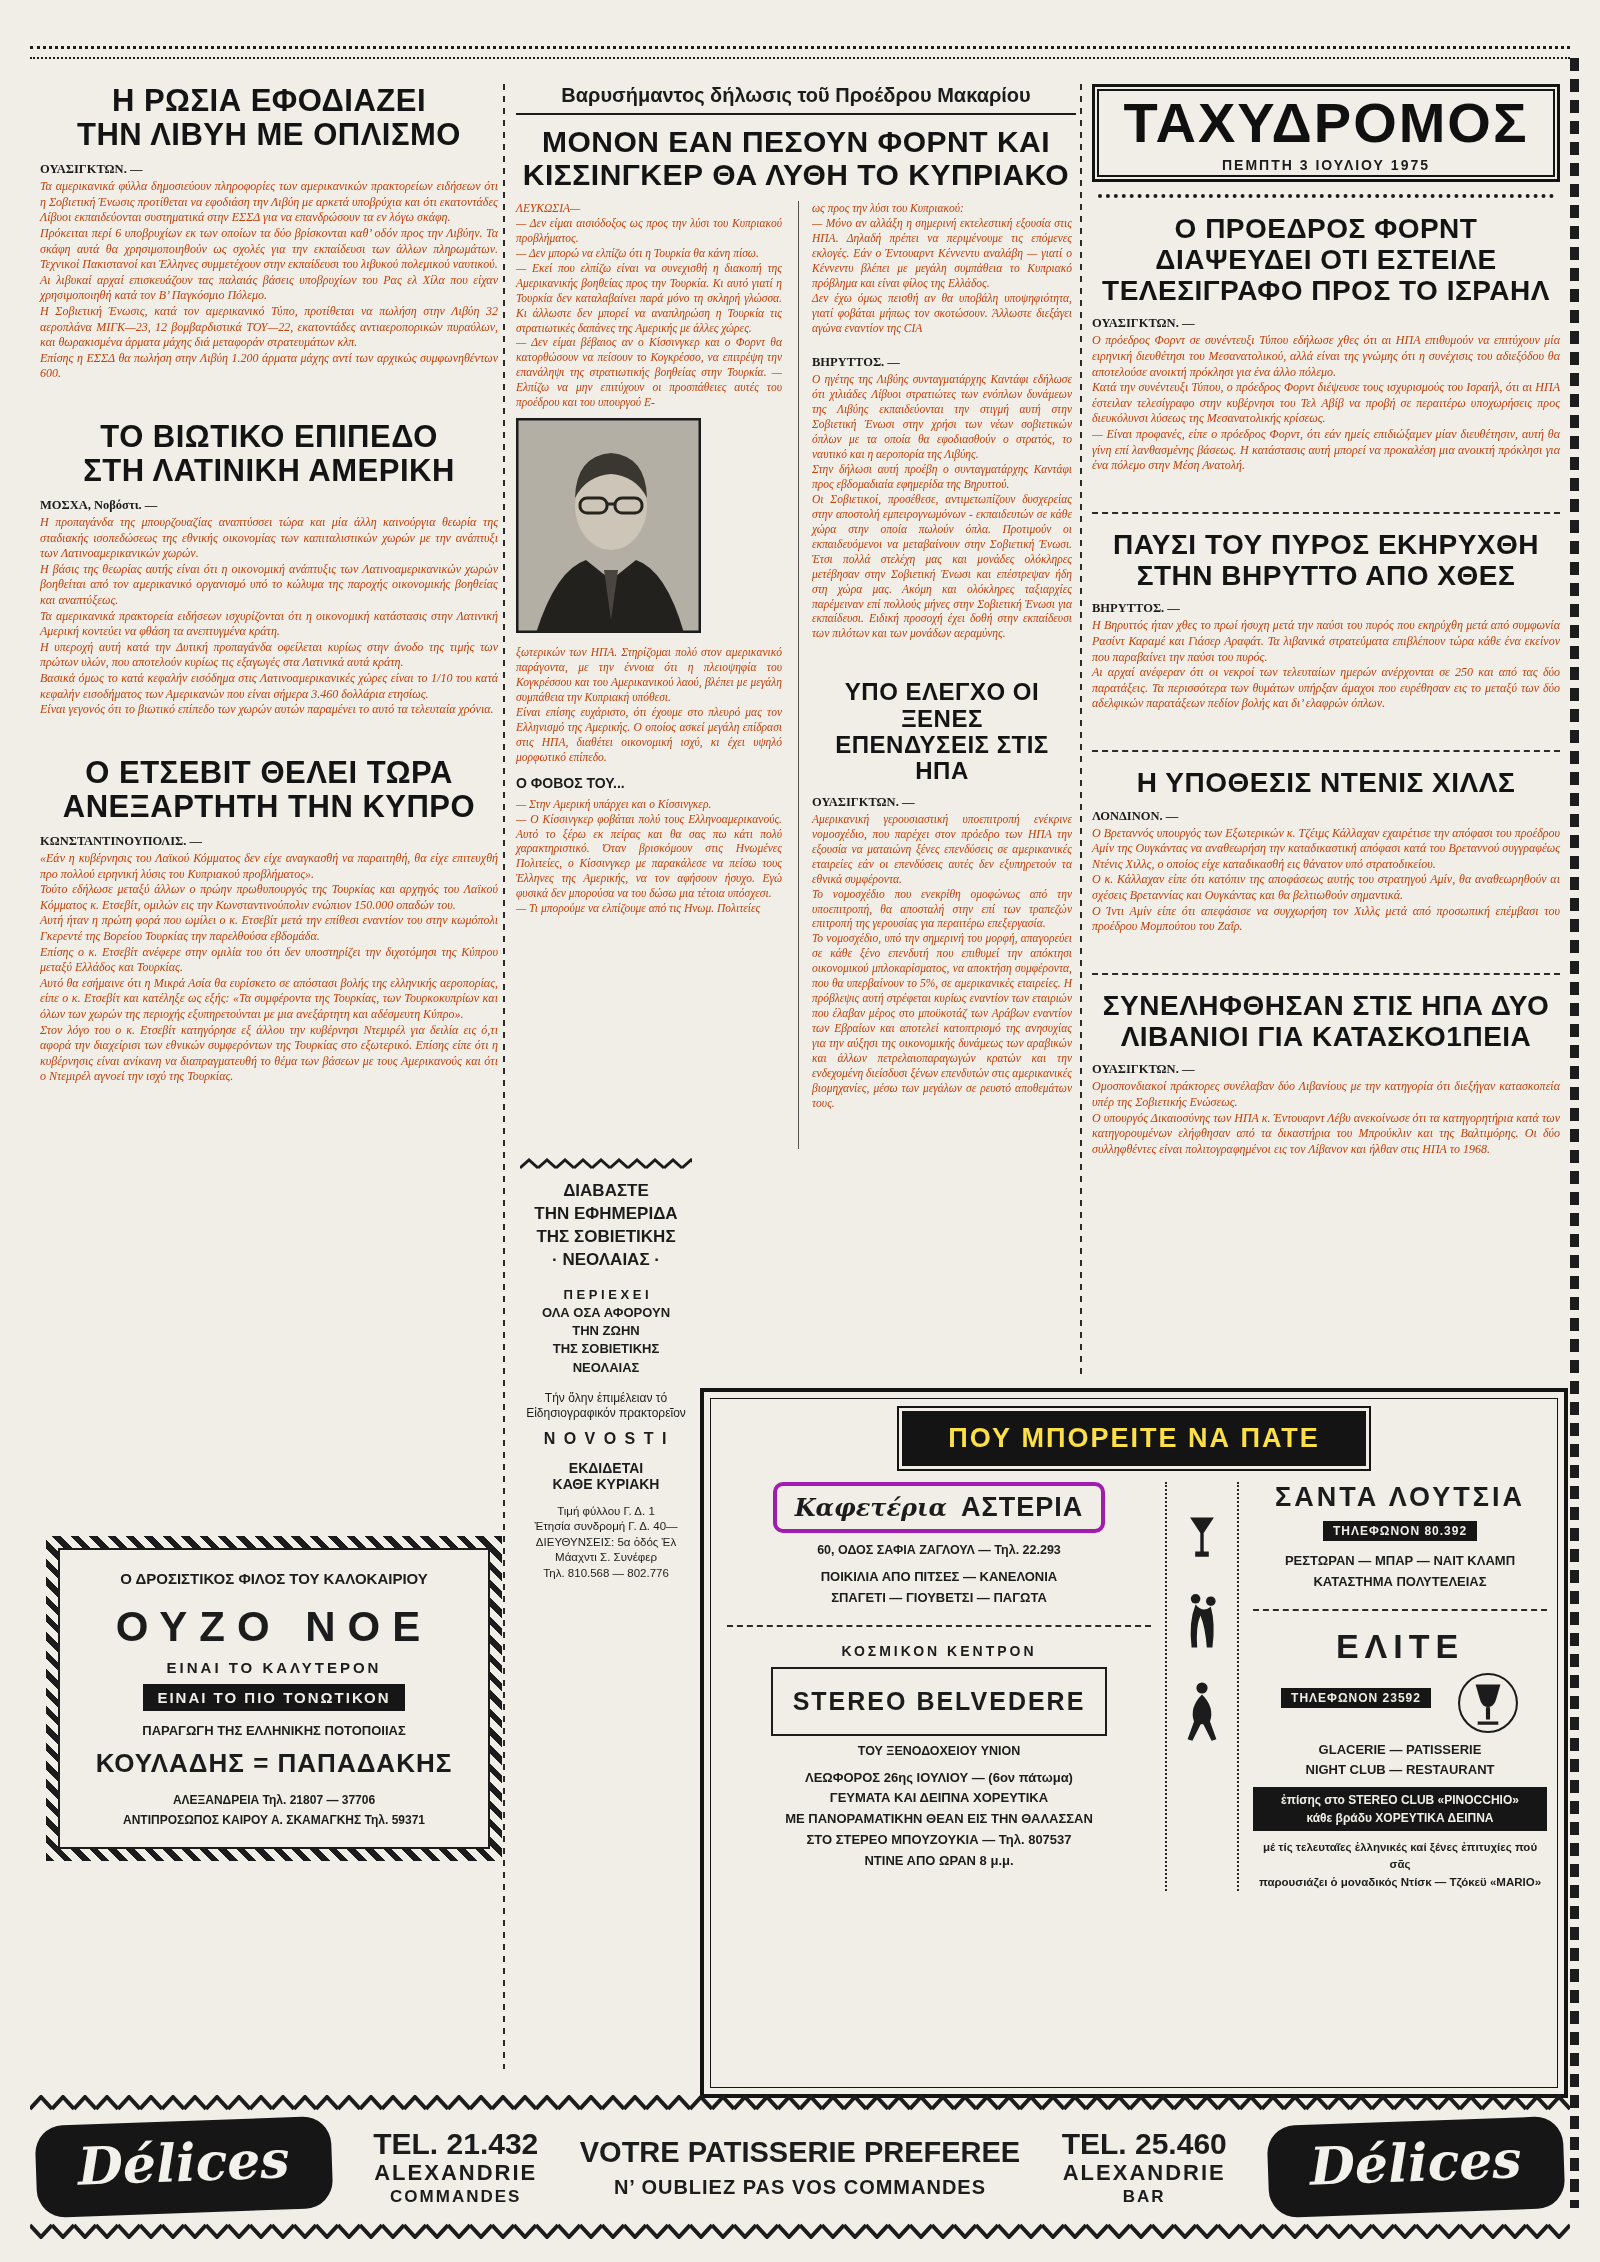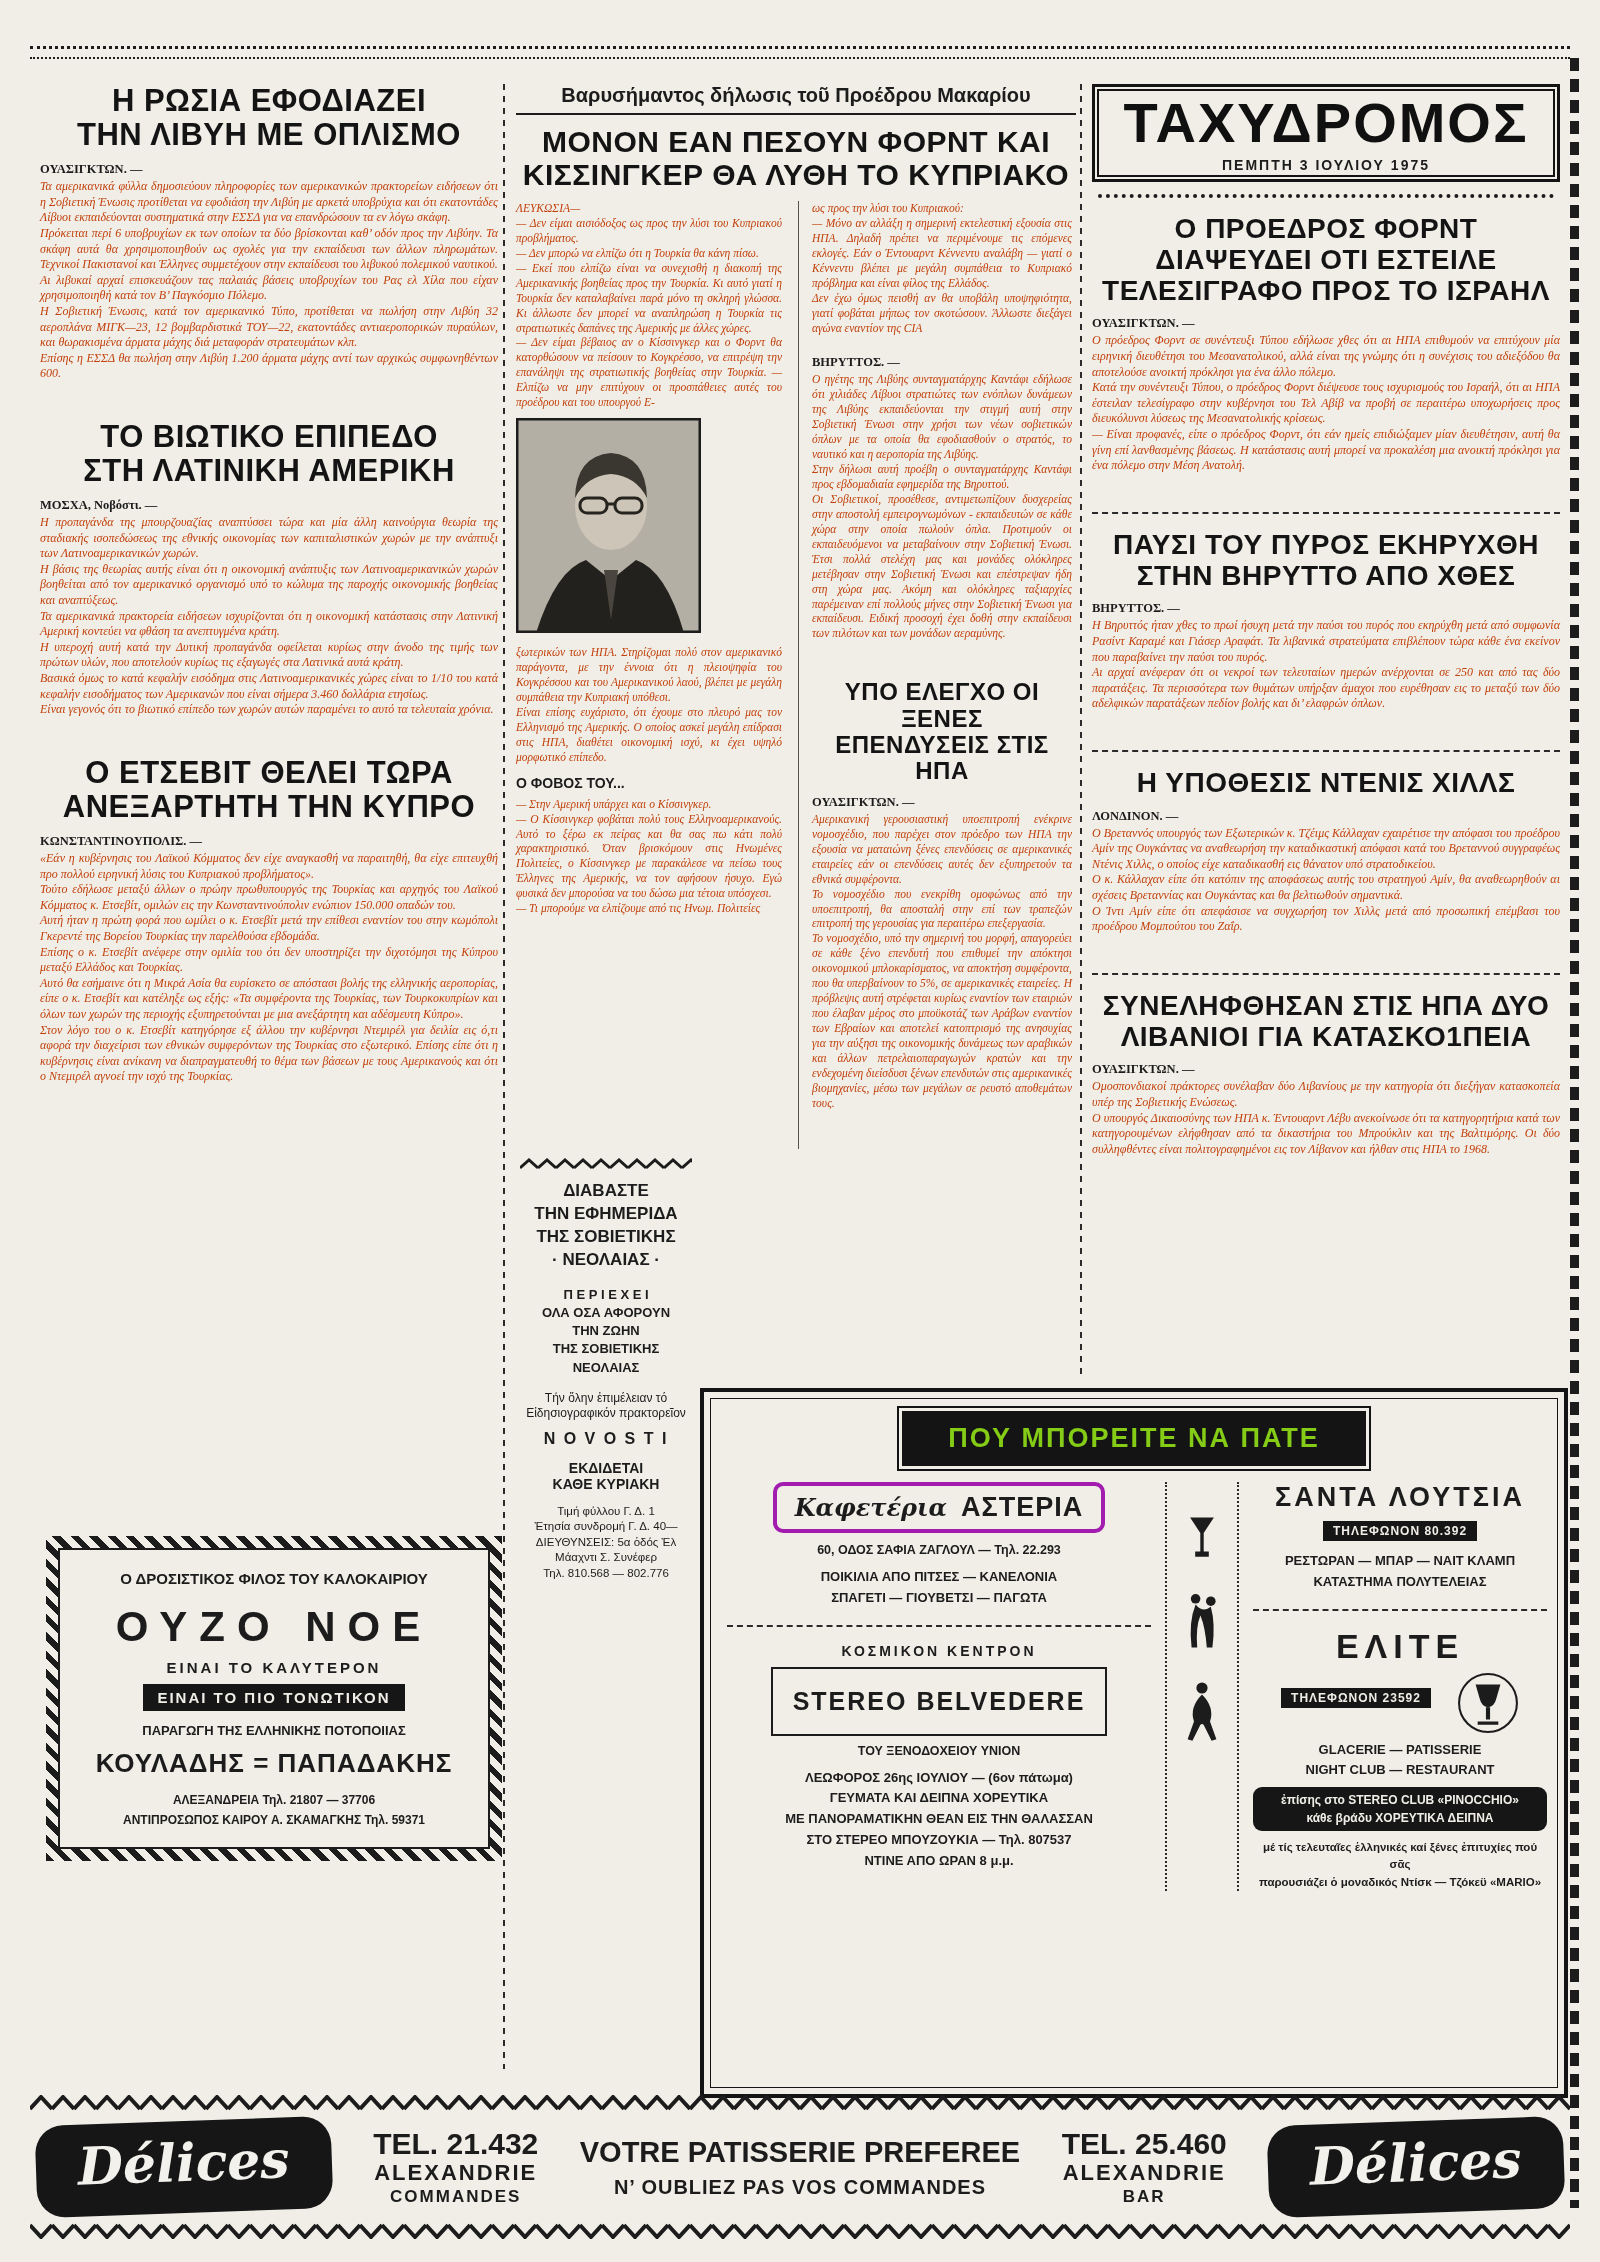--- a/index.html
+++ b/index.html
@@ -58,21 +58,21 @@
   .promo-head{font-weight:700;font-size:17px;white-space:pre-line;line-height:1.35;margin:10px 0 14px;}
   .promo-mid{font-weight:700;font-size:13px;white-space:pre-line;line-height:1.4;margin-bottom:14px;}
   .promo-note{font-size:12px;white-space:pre-line;line-height:1.3;margin-bottom:8px;}
   .promo-agency{font-weight:700;font-size:16px;letter-spacing:2px;margin-bottom:12px;}
   .promo-issued{font-weight:700;font-size:14px;white-space:pre-line;margin-bottom:12px;}
   .promo-price{font-size:11.5px;white-space:pre-line;line-height:1.35;}
   
   .ads-box{position:absolute;left:700px;top:1388px;width:860px;height:702px;border:4px solid #141414;background:#f0eee7;}
   .ads-inner{position:absolute;inset:6px;border:1px solid #141414;padding:12px 16px;}
   .ribbon-wrap{text-align:center;margin-bottom:14px;}
-  .ribbon{display:inline-block;background:#141414;color:#84cc16;font-family:"Liberation Sans",sans-serif;
+  .ribbon{display:inline-block;background:#141414;color:#fde047;font-family:"Liberation Sans",sans-serif;
           font-weight:700;font-size:27px;letter-spacing:2px;padding:10px 44px;border:2px solid #141414;
           box-shadow:0 0 0 3px #f0eee7,0 0 0 5px #141414;}
   .ads-cols{display:grid;grid-template-columns:430px 74px 300px;column-gap:8px;margin-top:16px;}
   .ad-left{padding-right:6px;}
   .ad-mid{display:flex;flex-direction:column;align-items:center;gap:26px;padding-top:30px;
           border-left:2px dotted #2a2a2a;border-right:2px dotted #2a2a2a;}
   .ad-right{padding-left:6px;}
   .ad-center{text-align:center;}
   .asteria-box{display:inline-block;border:4px solid #a21caf;border-radius:10px;padding:6px 18px;margin-bottom:10px;}
   .asteria-script{font-family:"DejaVu Serif",serif;font-style:italic;font-weight:700;font-size:24px;margin-right:10px;}
@@ -81,21 +81,21 @@
   .ad-line{font-family:"Liberation Sans",sans-serif;font-weight:700;font-size:13px;line-height:1.6;}
   .belv-kicker{font-family:"Liberation Sans",sans-serif;font-weight:700;font-size:14px;letter-spacing:3px;margin:14px 0 8px;}
   .belv-name{display:inline-block;border:2px solid #1c1c1c;padding:18px 20px;font-family:"Liberation Sans",sans-serif;
              font-weight:700;font-size:25px;letter-spacing:2px;margin-bottom:8px;}
   .santa-name{font-family:"Liberation Sans",sans-serif;font-weight:700;font-size:27px;letter-spacing:3px;margin-bottom:8px;}
   .phone-chip{display:inline-block;background:#161616;color:#f0eee7;font-family:"Liberation Sans",sans-serif;
              font-weight:700;font-size:12px;letter-spacing:1px;padding:3px 10px;margin-bottom:10px;}
   .elite-name{font-family:"Liberation Sans",sans-serif;font-weight:700;font-size:34px;letter-spacing:6px;margin:16px 0 4px;}
   .elite-row{display:flex;align-items:center;justify-content:center;gap:26px;margin:6px 0;}
   .strip{background:#161616;color:#f0eee7;font-family:"Liberation Sans",sans-serif;font-weight:700;
-         font-size:12px;padding:4px 8px;margin-top:6px;white-space:pre-line;line-height:1.5;border-radius:9px;}
+         font-size:12px;padding:4px 8px;margin-top:6px;white-space:pre-line;line-height:1.5;}
   .strip-plain{font-family:"Liberation Sans",sans-serif;font-weight:700;font-size:11.5px;margin-top:8px;white-space:pre-line;line-height:1.5;}
   
   .bottom{position:absolute;left:30px;top:2095px;width:1540px;}
   .bottom-row{display:flex;align-items:center;justify-content:space-between;margin:10px 6px;}
   .delices{background:#161616;color:#f3f1ec;font-family:"DejaVu Serif",serif;font-style:italic;font-weight:700;
            font-size:52px;padding:16px 42px 24px;border-radius:28px;transform:rotate(-2deg);line-height:1;}
   .bot-block{text-align:center;font-family:"Liberation Sans",sans-serif;font-weight:700;}
   .bot-tel{font-size:30px;line-height:1.1;}
   .bot-city{font-size:22px;letter-spacing:2px;line-height:1.2;}
   .bot-sub{font-size:17px;letter-spacing:2px;}

